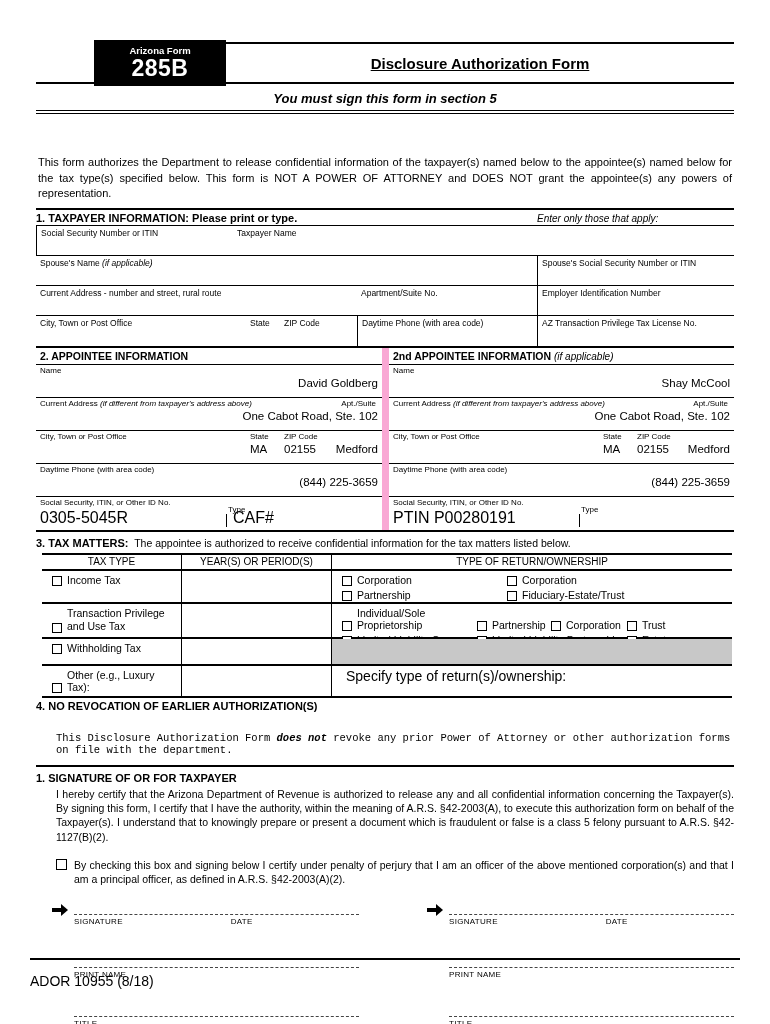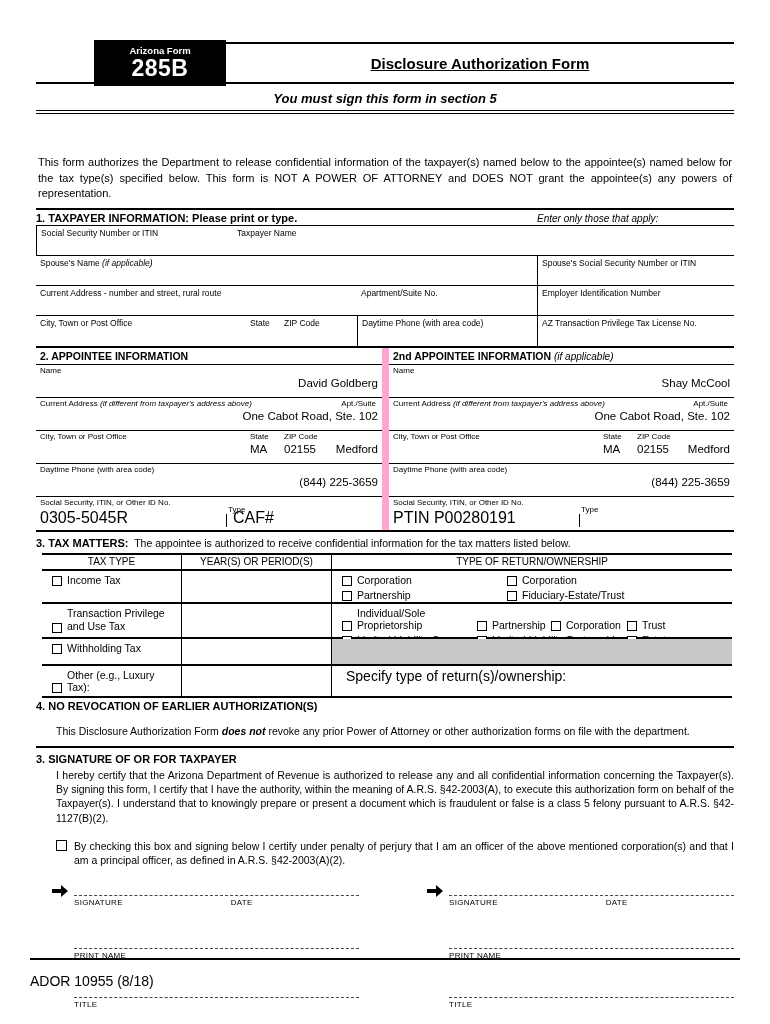--- a/index.html
+++ b/index.html
@@ -70,21 +70,21 @@
   .own-grid2 { display:grid; grid-template-columns:165px 1fr; row-gap:3px; padding-top:3px; }
   .own-line { display:flex; padding-top:3px; }
   .w135 { width:135px; flex:none; } .w74 { width:74px; flex:none; } .w76 { width:76px; flex:none; } .w150 { width:150px; flex:none; }
   .wrap112 { width:116px; line-height:1.25; }
   .gray-cell { background:#c8c8c8; padding:0; }
   .specify { font-size:14px; padding:2px 0 0 4px; }
 
   
   .s4 { padding-top:2px; }
   .sec-title { font-size:11px; font-weight:bold; }
-  .s4-body { font-size:10.5px; margin:13px 0 9px 20px; }
+  .s4-body { font-size:10.5px; margin:20px 0 9px 20px;font-family:Liberation Mono, monospace; }
   .s5 { padding-top:5px; }
   .s5-body { font-size:10.5px; line-height:1.36; text-align:justify; margin:3px 0 0 20px; }
   .s5-cb { display:flex; gap:7px; margin:14px 0 0 20px; font-size:10.5px; line-height:1.36; text-align:justify; }
   .s5-cb .cb { width:11px; height:11px; margin-top:1px; }
 
   
   .sig-area { display:flex; gap:52px; margin-top:18px; }
   .sig-col { flex:1; position:relative; padding-left:38px; }
   .arrow { position:absolute; left:16px; top:-1px; width:17px; height:13px; }
   .arrow::before { content:""; position:absolute; left:0; top:5px; width:9px; height:3.5px; background:#000; }
@@ -317,21 +317,21 @@
     </div>
   </div>
 
   <div class="s4">
     <div class="sec-title">4.  NO REVOCATION OF EARLIER AUTHORIZATION(S)</div>
     <div class="s4-body"><span>This Disclosure Authorization Form </span><b><i>does not</i></b><span> revoke any prior Power of Attorney or other authorization forms on file with the department.</span></div>
   </div>
   <div class="rule-thick"></div>
 
   <div class="s5">
-    <div class="sec-title">3.  SIGNATURE OF OR FOR TAXPAYER</div>
+    <div class="sec-title">1.  SIGNATURE OF OR FOR TAXPAYER</div>
     <div class="s5-body">I hereby certify that the Arizona Department of Revenue is authorized to release any and all confidential information concerning the Taxpayer(s).  By signing this form, I certify that I have the authority, within the meaning of A.R.S. §42-2003(A), to execute this authorization form on behalf of the Taxpayer(s).  I understand that to knowingly prepare or present a document which is fraudulent or false is a class 5 felony pursuant to A.R.S. §42-1127(B)(2).</div>
     <div class="s5-cb">
       <span class="cb"></span>
       <span>By checking this box and signing below I certify under penalty of perjury that I am an officer of the above mentioned corporation(s) and that I am a principal officer, as defined in A.R.S. §42-2003(A)(2).</span>
     </div>
   </div>
 
   <div class="sig-area">
     <div class="sig-col">
       <span class="arrow"></span>

